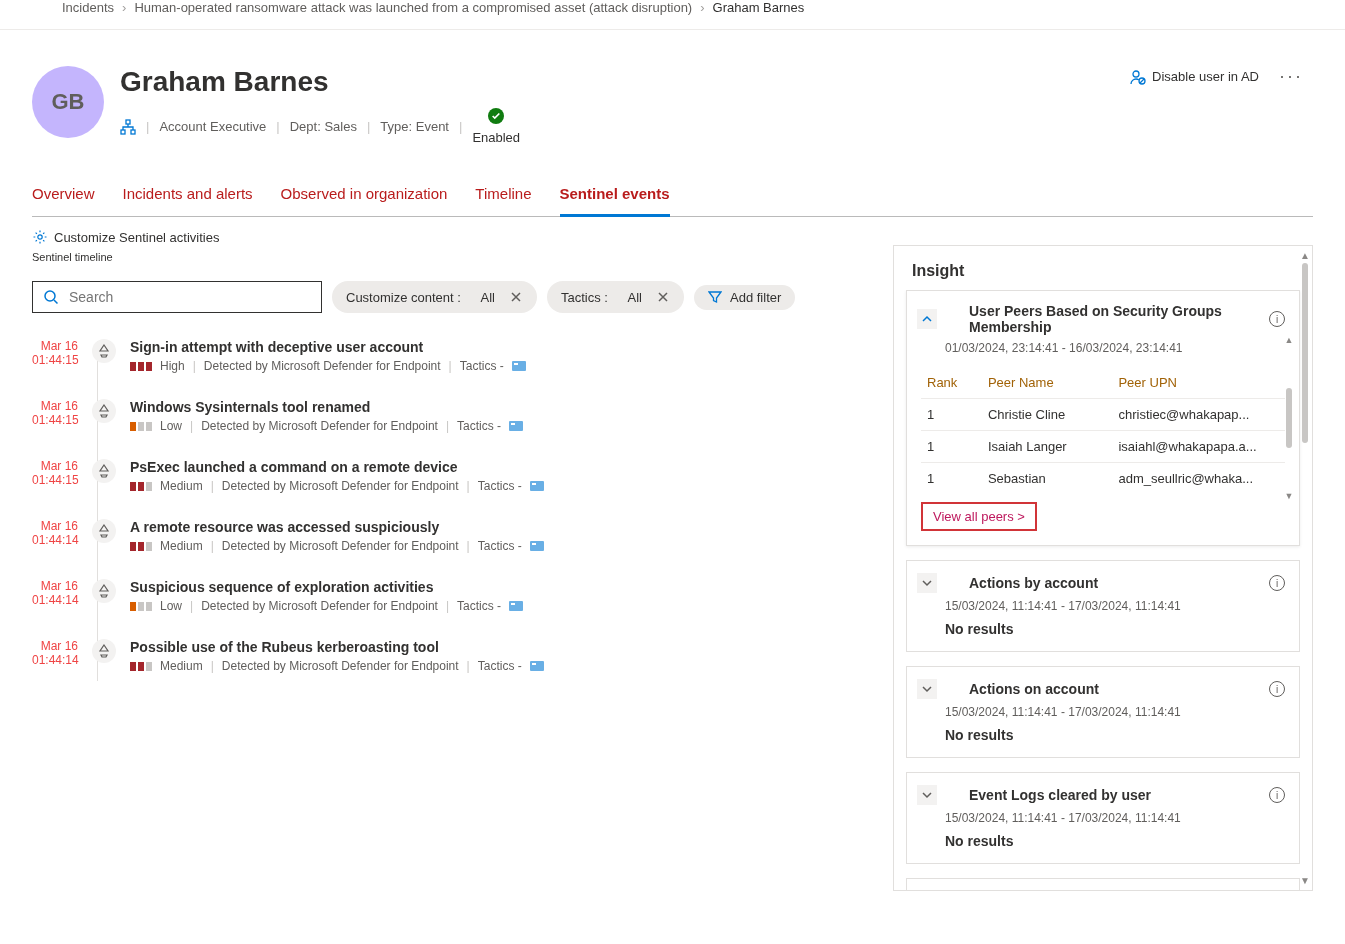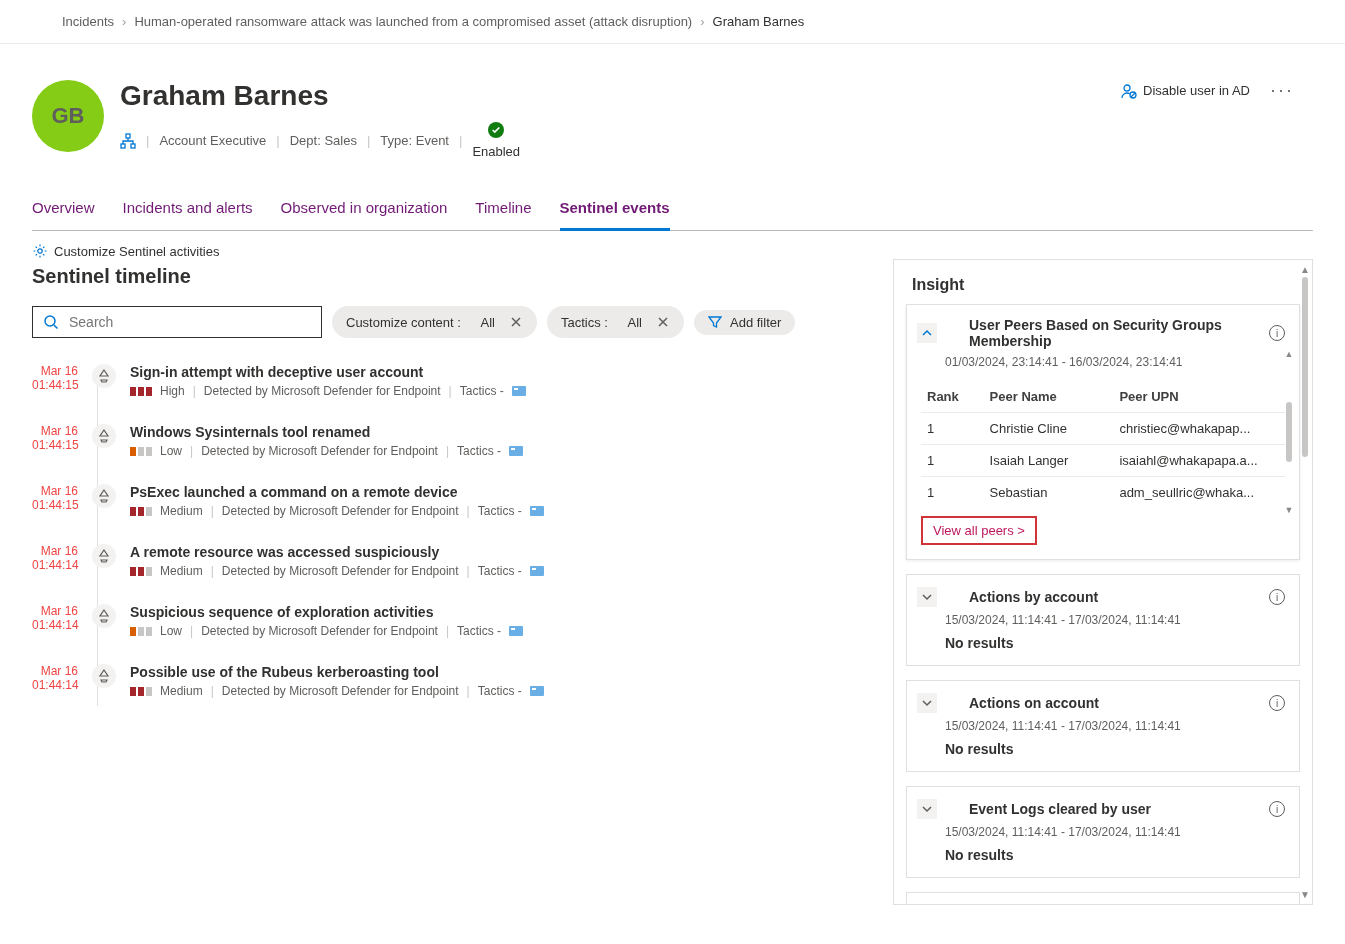--- a/index.html
+++ b/index.html
@@ -2,59 +2,59 @@
 <html><head>
 <meta charset="utf-8">
 <style>
   * { box-sizing: border-box; }
   html, body { margin: 0; padding: 0; font-family: "Segoe UI", Arial, sans-serif; font-size: 14px; color: #323130; background: #fff; }
   svg { display: block; }
 
   .page { width: 1345px; min-height: 944px; background: #fff; }
 
   
-  .breadcrumb { display: flex; align-items: center; gap: 8px; padding: 14px 0 14px 62px; font-size: 13px; color: #605e5c; border-bottom: 1px solid #edebe9; }
+  .breadcrumb { display: flex; align-items: center; gap: 8px; padding: 0 0 14px 62px; font-size: 13px; color: #605e5c; border-bottom: 1px solid #edebe9; }
   .breadcrumb .crumb { cursor: pointer; }
   .breadcrumb .crumb.current { color: #323130; }
   .breadcrumb .chev { color: #a19f9d; }
 
   .content { padding: 0 32px 0 32px; }
 
   
   .user-header { display: flex; align-items: flex-start; padding: 36px 0 0 0; position: relative; }
-  .avatar { width: 72px; height: 72px; border-radius: 50%; background: #84cc16; display: flex; align-items: center; justify-content: center; font-size: 22px; font-weight: 600; color: #605e5c; margin-right: 16px; flex-shrink: 0; }
+  .avatar { width: 72px; height: 72px; border-radius: 50%; background: #c4b5fd; display: flex; align-items: center; justify-content: center; font-size: 22px; font-weight: 600; color: #605e5c; margin-right: 16px; flex-shrink: 0; }
   .user-meta h1 { margin: 0 0 10px 0; font-size: 28px; font-weight: 700; }
   .user-sub { display: flex; align-items: center; gap: 10px; color: #605e5c; font-size: 13px; }
   .user-sub .sep { color: #c8c6c4; }
   .org-icon { color: #0078d4; }
   .enabled-badge { display: inline-flex; align-items: center; gap: 6px; color: #323130; flex-direction: column; }
   .enabled-dot { width: 16px; height: 16px; border-radius: 50%; background: #107c10; display: inline-flex; align-items: center; justify-content: center; }
   .enabled-dot svg { width: 10px; height: 10px; }
 
-  .header-actions { position: absolute; right: 15px; top: 36px; display: flex; align-items: center; gap: 16px; }
+  .header-actions { position: absolute; right: 6px; top: 36px; display: flex; align-items: center; gap: 16px; }
   .action-link { display: flex; align-items: center; gap: 6px; color: #323130; font-size: 13px; cursor: pointer; }
   .more-btn { font-size: 18px; letter-spacing: 2px; color: #605e5c; cursor: pointer; padding: 0 4px; }
 
   
   .tabs { display: flex; gap: 28px; margin-top: 40px; border-bottom: 1px solid #bababa; }
-  .tab { padding: 0 0 12px 0; font-size: 15px; color: #701a75; cursor: pointer; border-bottom: 3px solid transparent; margin-bottom: -1px; text-align: center; }
+  .tab { padding: 0 0 12px 0; font-size: 15px; color: #b91c1c; cursor: pointer; border-bottom: 3px solid transparent; margin-bottom: -1px; text-align: center; }
   .tab.active { font-weight: 600; border-bottom-color: #0078d4; }
 
   
   .customize-bar { display: flex; padding: 12px 0 0 0; }
   .customize-link { display: flex; align-items: center; gap: 6px; color: #323130; font-size: 13px; cursor: pointer; }
   .gear-icon { color: #0078d4; }
 
   
   .main { display: flex; gap: 0; align-items: flex-start; }
   .left-col { flex: 1; padding-right: 30px; }
   .right-col { width: 420px; position: relative; flex-shrink: 0; }
 
   
-  .timeline-title { font-size: 20px; font-weight: 700; margin: 6px 0 18px 0; }
+  .timeline-title { font-size: 11px; font-weight: 400; margin: 6px 0 18px 0; }
   .filter-row { display: flex; align-items: center; gap: 10px; margin-bottom: 18px; }
   .search-box { display: flex; align-items: center; gap: 8px; border: 1px solid #323130; padding: 6px 10px; width: 290px; height: 32px; }
   .search-box svg { width: 16px; height: 16px; }
   .search-box input { border: none; outline: none; flex: 1; font-size: 14px; background: transparent; }
 
   .pill { background: #edebe9; border-radius: 16px; padding: 5px 10px 5px 14px; display: inline-flex; align-items: center; gap: 8px; font-size: 13px; color: #323130; cursor: pointer; }
   .pill .pill-x { width: 22px; height: 22px; border-radius: 50%; display: flex; align-items: center; justify-content: center; margin-left: 2px; }
   .pill .pill-x svg { width: 10px; height: 10px; }
   .filter-add { display: inline-flex; align-items: center; gap: 8px; color: #323130; font-size: 13px; cursor: pointer; background: #edebe9; border-radius: 16px; padding: 5px 14px; }
   .filter-add .funnel { color: #0078d4; }
@@ -85,21 +85,21 @@
   .card.shadow { box-shadow: 0 1px 3px rgba(0,0,0,.08); }
   .card-head { display: flex; align-items: center; padding: 12px 14px 6px 10px; cursor: pointer; gap: 24px; }
   .card-head .chev-box { width: 20px; height: 20px; background: #f3f2f1; display: flex; align-items: center; justify-content: center; margin-right: 8px; }
   .card-head .chev-box svg{width:12px;height:12px;}
   .card-head .title { font-size: 14px; font-weight: 600; flex: 1; }
   .card-head .info { width: 16px; height: 16px; border: 1px solid #605e5c; border-radius: 50%; display: flex; align-items: center; justify-content: center; font-size: 10px; color:#605e5c; }
   .card-range { font-size: 12px; color: #605e5c; padding: 0 14px 6px 38px; }
   .card .no-results { font-size: 14px; font-weight: 600; padding: 2px 14px 14px 38px; }
 
   .peers-table { width: calc(100% - 28px); margin: 6px 14px 4px 14px; border-collapse: collapse; font-size: 13px; }
-  .peers-table th { text-align: left; font-weight: 700; padding: 8px 6px; color:#404040; }
+  .peers-table th { text-align: left; font-weight: 400; padding: 8px 6px; color:#a16207; }
   .peers-table td { padding: 8px 6px; border-top: 1px solid #edebe9; color:#323130; white-space: nowrap; overflow: hidden; text-overflow: ellipsis; max-width: 120px; }
   .view-all { margin: 4px 14px 14px 14px; display: inline-flex; align-items: center; gap: 4px; color: #be185d; font-size: 13px; border: 2px solid #d13438; padding: 5px 10px; cursor: pointer; }
 
   
   .fake-scroll-outer { position:absolute; right:0; top:0; bottom:0; width:14px; display:flex; flex-direction:column; align-items:center; justify-content:space-between; padding:4px 0; }
   .fake-scroll-outer .arrow { font-size:10px; color:#8a8886; }
   .fake-scroll-outer .thumb { width:6px; background:#c8c6c4; border-radius:3px; }
   .fake-scroll-right .thumb { flex:0 0 180px; margin-top:2px; }
   .card-inner-scroll { position:absolute; right:4px; top:44px; bottom:44px; width:12px; display:flex; flex-direction:column; align-items:center; justify-content:space-between; }
   .card-inner-scroll .thumb { width:6px; height:60px; background:#c8c6c4; border-radius:3px; }

